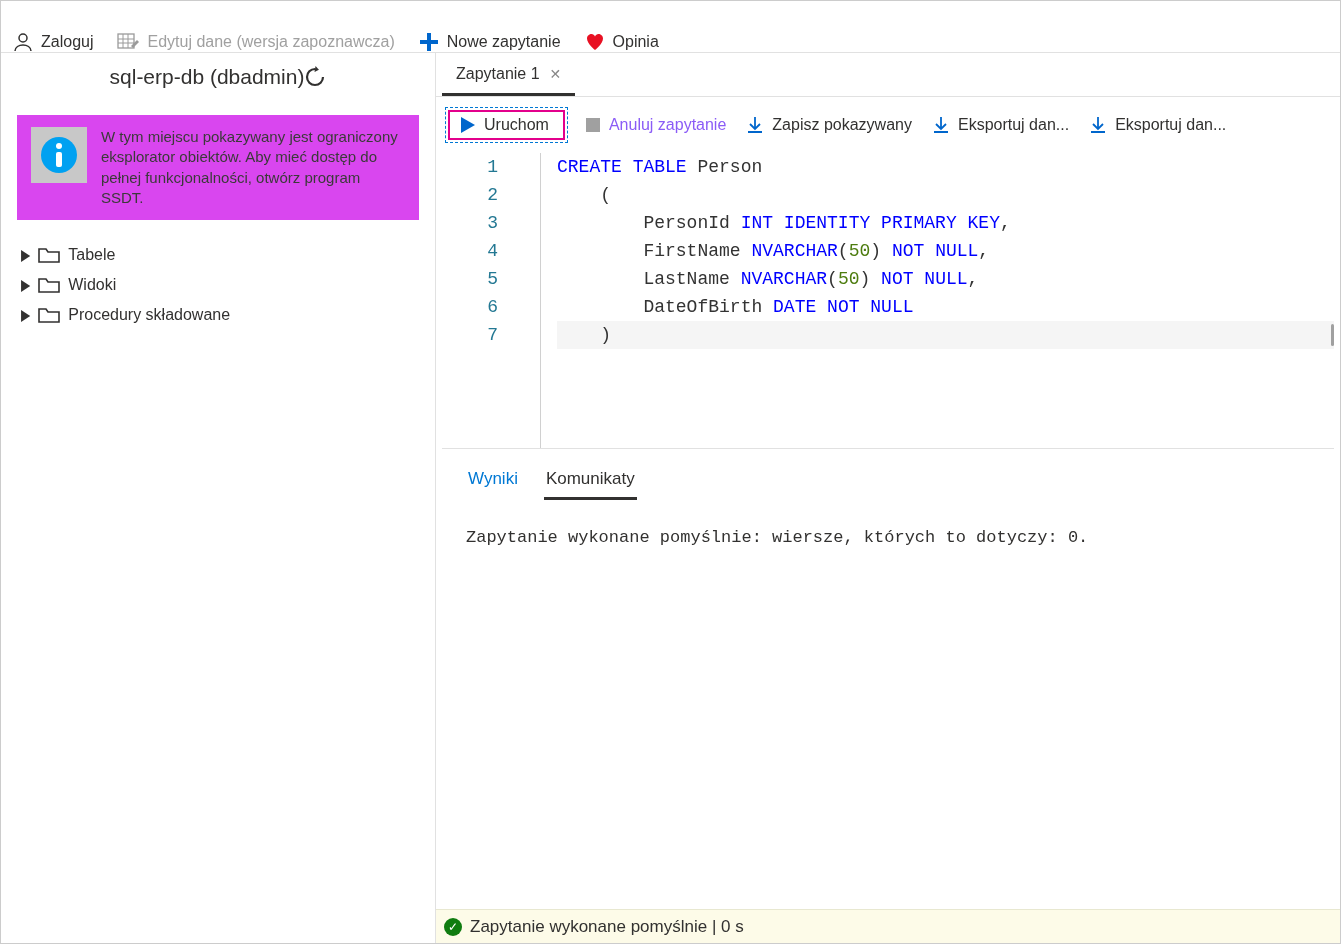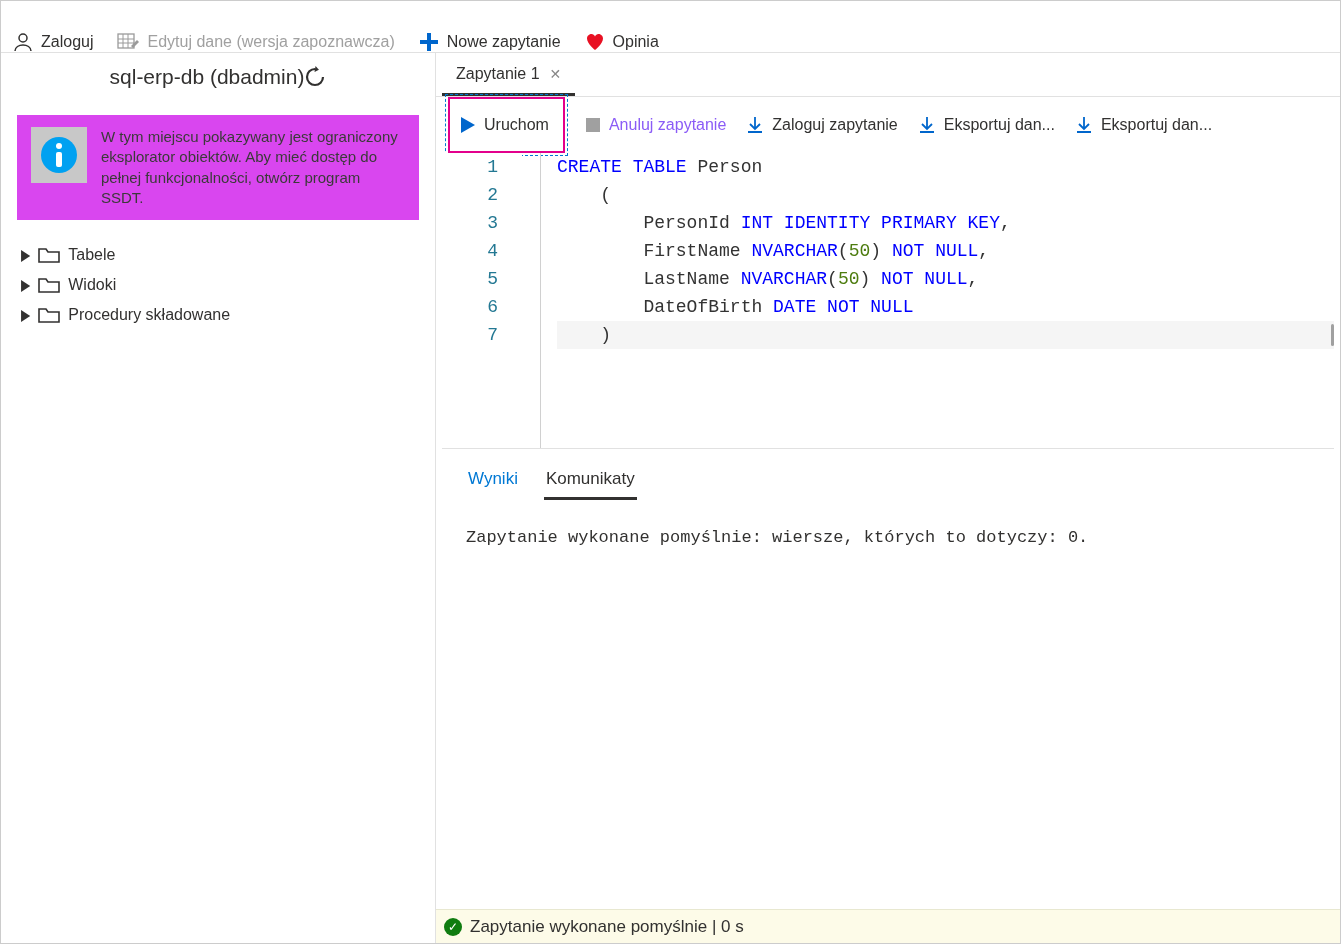--- a/index.html
+++ b/index.html
@@ -22,21 +22,21 @@
   .tree { padding-left:20px; }
   .tree-item { display:flex; align-items:center; gap:8px; padding:6px 0; font-size:16px; cursor:pointer;}
   .tree-item .caret { font-size:12px; transform:scaleY(1.3);}
   .folder-icon svg { display:block; }
   
   .content { flex:1; display:flex; flex-direction:column; min-width:0;}
   .tabs { height:44px; display:flex; align-items:flex-end; border-bottom:1px solid #e1e1e1; padding-left:6px;}
   .tab { display:flex; align-items:center; gap:10px; padding:10px 14px 10px 14px; font-size:16px; cursor:pointer; }
   .tab.active { border-bottom:3px solid #323130; font-weight:400;}
   .tab .close { color:#888; font-size:14px; }
-  .actionbar { height:56px; display:flex; gap:20px; padding:0 12px; border-bottom:none;}
+  .actionbar { height:56px; display:flex; align-items:center; gap:20px; padding:0 12px; border-bottom:none;}
   .act-item { display:flex; align-items:center; gap:8px; cursor:pointer; font-size:16px; white-space:nowrap;}
   .act-item.disabled { color:#8b5cf6; }
   .run-btn { border:2px solid #e3008c; outline:1px dashed #0078d4; outline-offset:2px; padding:4px 14px 4px 10px; }
   .run-btn .icon svg polygon { fill:#0066cc; }
   .editor { flex:0 0 auto; position:relative; display:flex; font-family:Consolas,"Courier New",monospace; font-size:18px; line-height:28px; height:296px; border-bottom:1px solid #e1e1e1; margin:0 6px;}
   .gutter { width:80px; text-align:right; padding-right:24px; color:#237893; user-select:none; background:#fff; }
   .gutter div { height:28px; }
   .code-wrap { position:relative; flex:1; white-space:pre; padding-left:16px; color:#333; border-left:1px solid #d0d0d0; margin-left:18px;}
   .code-line { height:28px; position:relative;}
   .code-line.current { background:#f5f5f5; }
@@ -179,21 +179,21 @@
               </svg>
             </span>
           <span>Anuluj zapytanie</span>
         </div>
         <div class="act-item">
           <span class="icon">
               <svg width="18" height="18" viewBox="0 0 18 18">
                 <path d="M9 1 L9 12 M4 8 L9 13 L14 8 M2 16 L16 16" fill="none" stroke="#0066cc" stroke-width="1.8"></path>
               </svg>
             </span>
-          <span>Zaloguj zapytanie</span>
+          <span>Zapisz pokazywany</span>
         </div>
         <div class="act-item">
           <span class="icon">
               <svg width="18" height="18" viewBox="0 0 18 18">
                 <path d="M9 1 L9 12 M4 8 L9 13 L14 8 M2 16 L16 16" fill="none" stroke="#0066cc" stroke-width="1.8"></path>
               </svg>
             </span>
           <span>Eksportuj dan...</span>
         </div>
         <div class="act-item">

